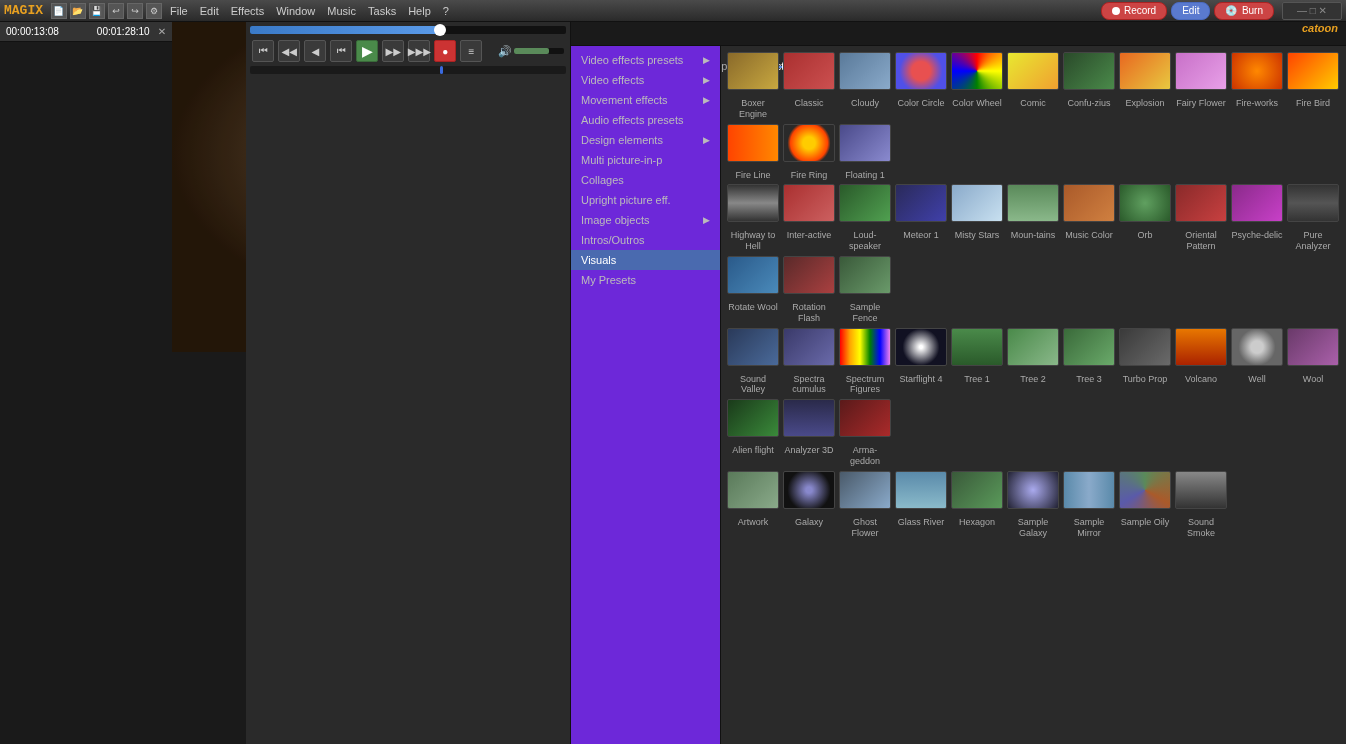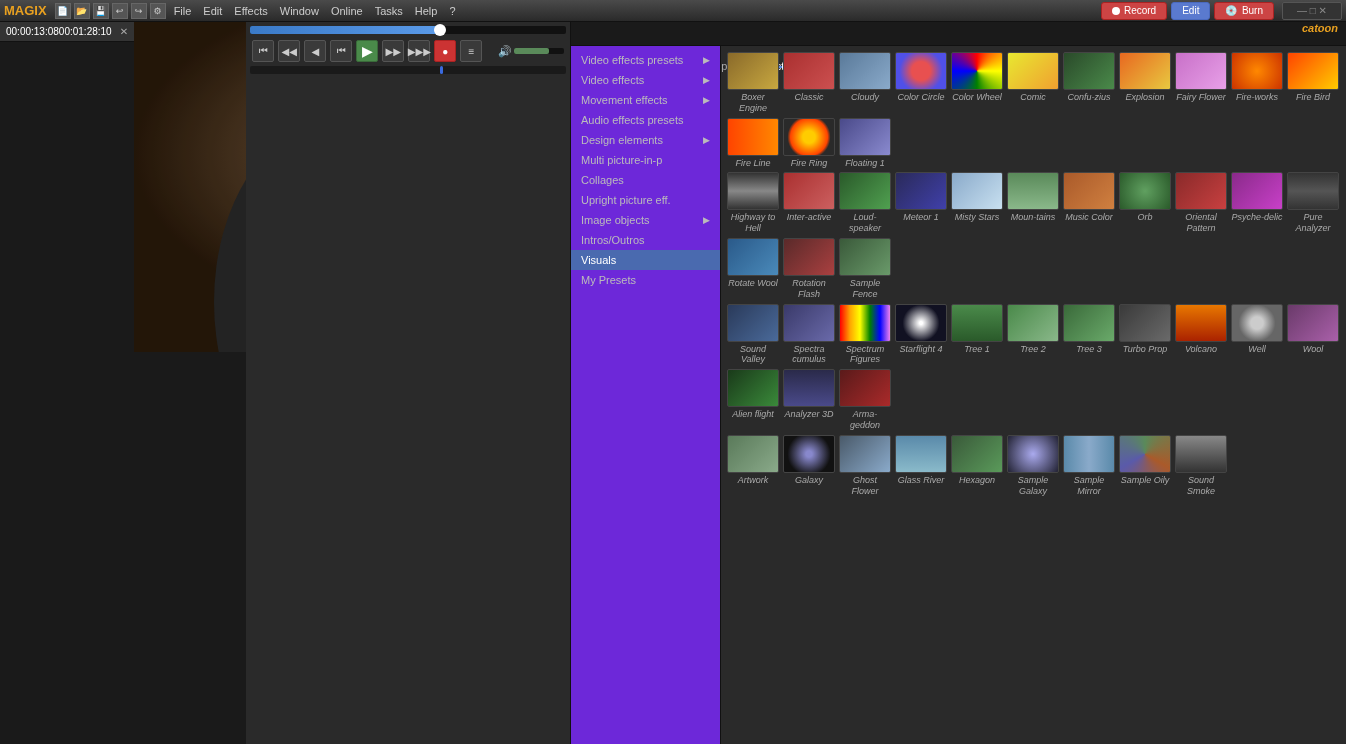--- a/index.html
+++ b/index.html
@@ -1,35 +1,35 @@
 <!DOCTYPE html>
 <html><head>
   <meta charset="utf-8">
   <style>
     * { margin: 0; padding: 0; box-sizing: border-box; }
     body { width: 1346px; height: 744px; background: #2a2a2a; font-family: Arial, sans-serif; font-size: 11px; color: #ccc; overflow: hidden; }
 
     
     #titlebar { background: linear-gradient(to bottom, #4a4a4a, #2a2a2a); height: 22px; display: flex; align-items: center; padding: 0 4px; border-bottom: 1px solid #111; }
-    #titlebar .logo { color: #e8a020; font-weight: bold; font-size: 13px; margin-right: 8px; }
+    #titlebar .logo { color: #e8a020; font-weight: bold; font-size: 13px; margin-right: 8px; font-family: Liberation Mono, monospace; }
     #titlebar .tb-icons { display: flex; gap: 3px; margin-right: 8px; }
     #titlebar .tb-icon { width: 16px; height: 16px; background: #555; border: 1px solid #666; font-size: 9px; display: flex; align-items: center; justify-content: center; cursor: pointer; }
     #titlebar .menu-items { display: flex; gap: 12px; color: #ccc; font-size: 11px; align-items: flex-end; }
     #titlebar .menu-items span { cursor: pointer; }
     #titlebar-right { margin-left: auto; display: flex; align-items: center; gap: 4px; }
 
     
     #main-container { display: flex; height: calc(744px - 22px); }
 
     
     #left-panel { width: 570px; background: #1a1a1a; display: flex; flex-direction: row; }
     #preview-header { background: #333; height: 20px; display: flex; align-items: center; padding: 0 6px; border-bottom: 1px solid #111; font-size: 10px; color: #aaa; }
     #preview-header .time-left { color: #fff; }
     #preview-header .title { flex: 1; text-align: center; color: #fff; }
-    #preview-header .time-right { color: #fff; }
+    #preview-header .time-right { color: #fff; padding-left: 38px; }
     #preview-image { width: 100%; height: 330px; background: linear-gradient(135deg, #3a2a1a 0%, #5a3a1a 30%, #c8702a 60%, #e8c080 80%, #f0d090 100%); position: relative; overflow: hidden; }
     #preview-controls { background: #2a2a2a; padding: 4px; }
     #progress-bar { height: 8px; background: #111; border-radius: 2px; margin-bottom: 4px; position: relative; }
     #progress-fill { height: 100%; width: 60%; background: linear-gradient(to right, #3a7ac8, #5a9ae8); border-radius: 2px; }
     #progress-handle { position: absolute; top: -2px; left: 60%; width: 12px; height: 12px; background: #fff; border-radius: 50%; transform: translateX(-50%); }
     #transport-controls { display: flex; align-items: center; gap: 4px; padding: 2px; }
     .transport-btn { width: 22px; height: 22px; background: #3a3a3a; border: 1px solid #555; border-radius: 2px; cursor: pointer; display: flex; align-items: center; justify-content: center; font-size: 10px; color: #ccc; }
     .record-btn { background: #cc3333; border-color: #aa2222; }
     #scrubber { flex: 1; height: 8px; background: #111; border-radius: 2px; margin: 0 4px; }
     #volume-area { display: flex; align-items: center; gap: 2px; }
@@ -41,22 +41,22 @@
     .effects-tab.active { background: #3a3a3a; color: #fff; border-bottom: 2px solid #5a8adf; }
     #effects-body { display: flex; flex: 1; }
     #effects-sidebar { width: 150px; background: #6d28d9; border-right: 1px solid #111; padding: 4px 0; }
     .sidebar-item { padding: 4px 10px; cursor: pointer; font-size: 11px; color: #bbb; display: flex; align-items: center; justify-content: space-between; }
     .sidebar-item.active { background: #4a6aaf; color: #fff; }
     .sidebar-item .arrow { font-size: 9px; }
     #effects-grid { flex: 1; padding: 6px; overflow-y: auto; }
     .effects-row { display: flex; flex-wrap: wrap; gap: 4px; margin-bottom: 4px; }
     .effect-item { width: 52px; text-align: center; cursor: pointer; }
     .effect-thumb { width: 52px; height: 38px; border: 1px solid #444; border-radius: 2px; overflow: hidden; display: flex; align-items: center; justify-content: center; font-size: 18px; }
-    .effect-label { font-size: 9px; color: #aaa; margin-top: 2px; line-height: 1.2; font-style: italic; }
-    .top-btn { background: #3a3a3a; border: 1px solid #555; color: #ccc; font-size: 10px; padding: 2px 10px; cursor: pointer; border-radius: 3px; height: 18px; display: flex; align-items: center; }
+    .effect-label { font-size: 9px; color: #aaa; margin-top: 8px; line-height: 1.2; }
+    .top-btn { background: #3a3a3a; border: 1px solid #555; color: #ccc; font-size: 10px; padding: 2px 10px; cursor: pointer; border-radius: 8px; height: 18px; display: flex; align-items: center; }
     .top-btn.active { background: #5a7acf; border-color: #4a6abf; color: #fff; }
 
     
     .thumb-boxer { background: linear-gradient(135deg, #8a6a2a, #c8a840); }
     .thumb-classic { background: linear-gradient(135deg, #aa3030, #cc5050); }
     .thumb-cloudy { background: linear-gradient(135deg, #5a7a9a, #8aaaca); }
     .thumb-color-circle { background: radial-gradient(circle, #e85050 30%, #5050e8 70%); }
     .thumb-color-wheel { background: conic-gradient(red, yellow, green, blue, red); }
     .thumb-comic { background: linear-gradient(135deg, #e8e830, #f0a030); }
     .thumb-confuzius { background: linear-gradient(135deg, #2a4a2a, #4a8a4a); }
@@ -118,21 +118,21 @@
     <div class="tb-icon">💾</div>
     <div class="tb-icon">↩</div>
     <div class="tb-icon">↪</div>
     <div class="tb-icon">⚙</div>
   </div>
   <div class="menu-items">
     <span>File</span>
     <span>Edit</span>
     <span>Effects</span>
     <span>Window</span>
-    <span>Online</span>
+    <span>Music</span>
     <span>Tasks</span>
     <span>Help</span>
     <span>?</span>
   </div>
   <div id="titlebar-right">
     <div class="top-btn" style="background:#cc4444; color:#fff; border-color:#aa2222;">
       <span style="width:8px;height:8px;background:#fff;border-radius:50%;display:inline-block;margin-right:4px;"></span>
       <span>Record</span>
     </div>
     <div class="top-btn active">Edit</div>

